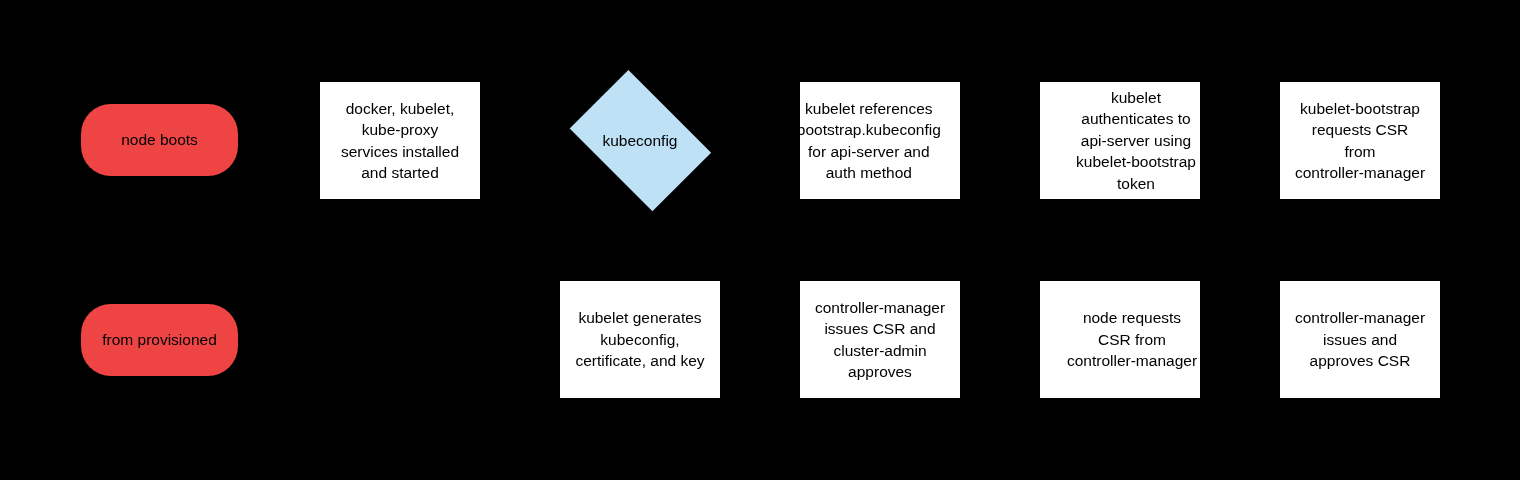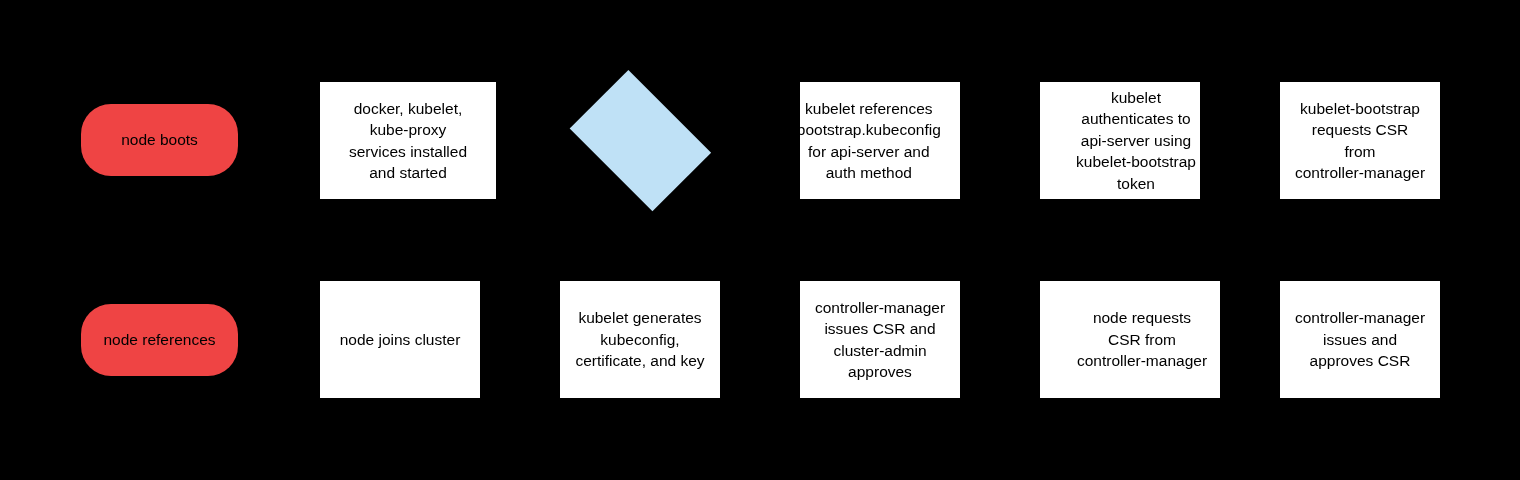--- a/index.html
+++ b/index.html
@@ -67,49 +67,48 @@
     width: 128%;
     margin-left: -14%;
   }
 </style>
 </head>
 <body>
 
 <div id="canvas">
     <div style="position: absolute; left: 0px; top: 0px; width: 100%; height: 100%;">
       <div class="node terminator" style="left: 81px; top: 104px; width: 157px; height: 72px;"><span class="label">node boots</span></div>
-      <div class="node process" style="left: 320px; top: 82px; width: 176px; height: 117px;"><span class="label">docker, kubelet,
+      <div class="node process" style="left: 320px; top: 82px; width: 160px; height: 117px;"><span class="label">docker, kubelet,
 kube-proxy
 services installed
 and started</span></div>
-      <div class="node decision" style="left: 560px; top: 82px; width: 160px; height: 117px;"><div class="diamond-shape"></div></div>
+      <div class="node decision" style="left: 560px; top: 82px; width: 160px; height: 117px;"><div class="diamond-shape"></div><span class="label">kubeconfig</span></div>
       <div class="node process overflow" style="left: 800px; top: 82px; width: 160px; height: 117px;"><span class="label">kubelet references
 bootstrap.kubeconfig
 for api-server and
 auth method</span></div>
       <div class="node process" style="left: 1040px; top: 82px; width: 160px; height: 117px; padding-left: 32px;"><span class="label">kubelet
 authenticates to
 api-server using
 kubelet-bootstrap
 token</span></div>
       <div class="node process" style="left: 1280px; top: 82px; width: 160px; height: 117px;"><span class="label">kubelet-bootstrap
 requests CSR
 from
 controller-manager</span></div>
     </div>
     <div style="position: absolute; left: 0px; top: 0px; width: 100%; height: 100%;">
-      <div class="node terminator" style="left: 81px; top: 304px; width: 157px; height: 72px;"><span class="label">node references</span></div>
-      <div class="node process" style="left: 320px; top: 281px; width: 160px; height: 117px;"><span class="label">node joins cluster</span></div>
+      <div class="node terminator" style="left: 81px; top: 304px; width: 157px; height: 72px;"><span class="label">from provisioned</span></div>
       <div class="node process" style="left: 560px; top: 281px; width: 160px; height: 117px; text-align: center;"><span class="label">kubelet generates
 kubeconfig,
 certificate, and key</span></div>
       <div class="node process" style="left: 800px; top: 281px; width: 160px; height: 117px;"><span class="label">controller-manager
 issues CSR and
 cluster-admin
 approves</span></div>
-      <div class="node process" style="left: 1040px; top: 281px; width: 180px; height: 117px; padding-left: 24px;"><span class="label">node requests
+      <div class="node process" style="left: 1040px; top: 281px; width: 160px; height: 117px; padding-left: 24px;"><span class="label">node requests
 CSR from
 controller-manager</span></div>
       <div class="node process" style="left: 1280px; top: 281px; width: 160px; height: 117px;"><span class="label">controller-manager
 issues and
 approves CSR</span></div>
     </div>
   </div>
 
 </body></html>

